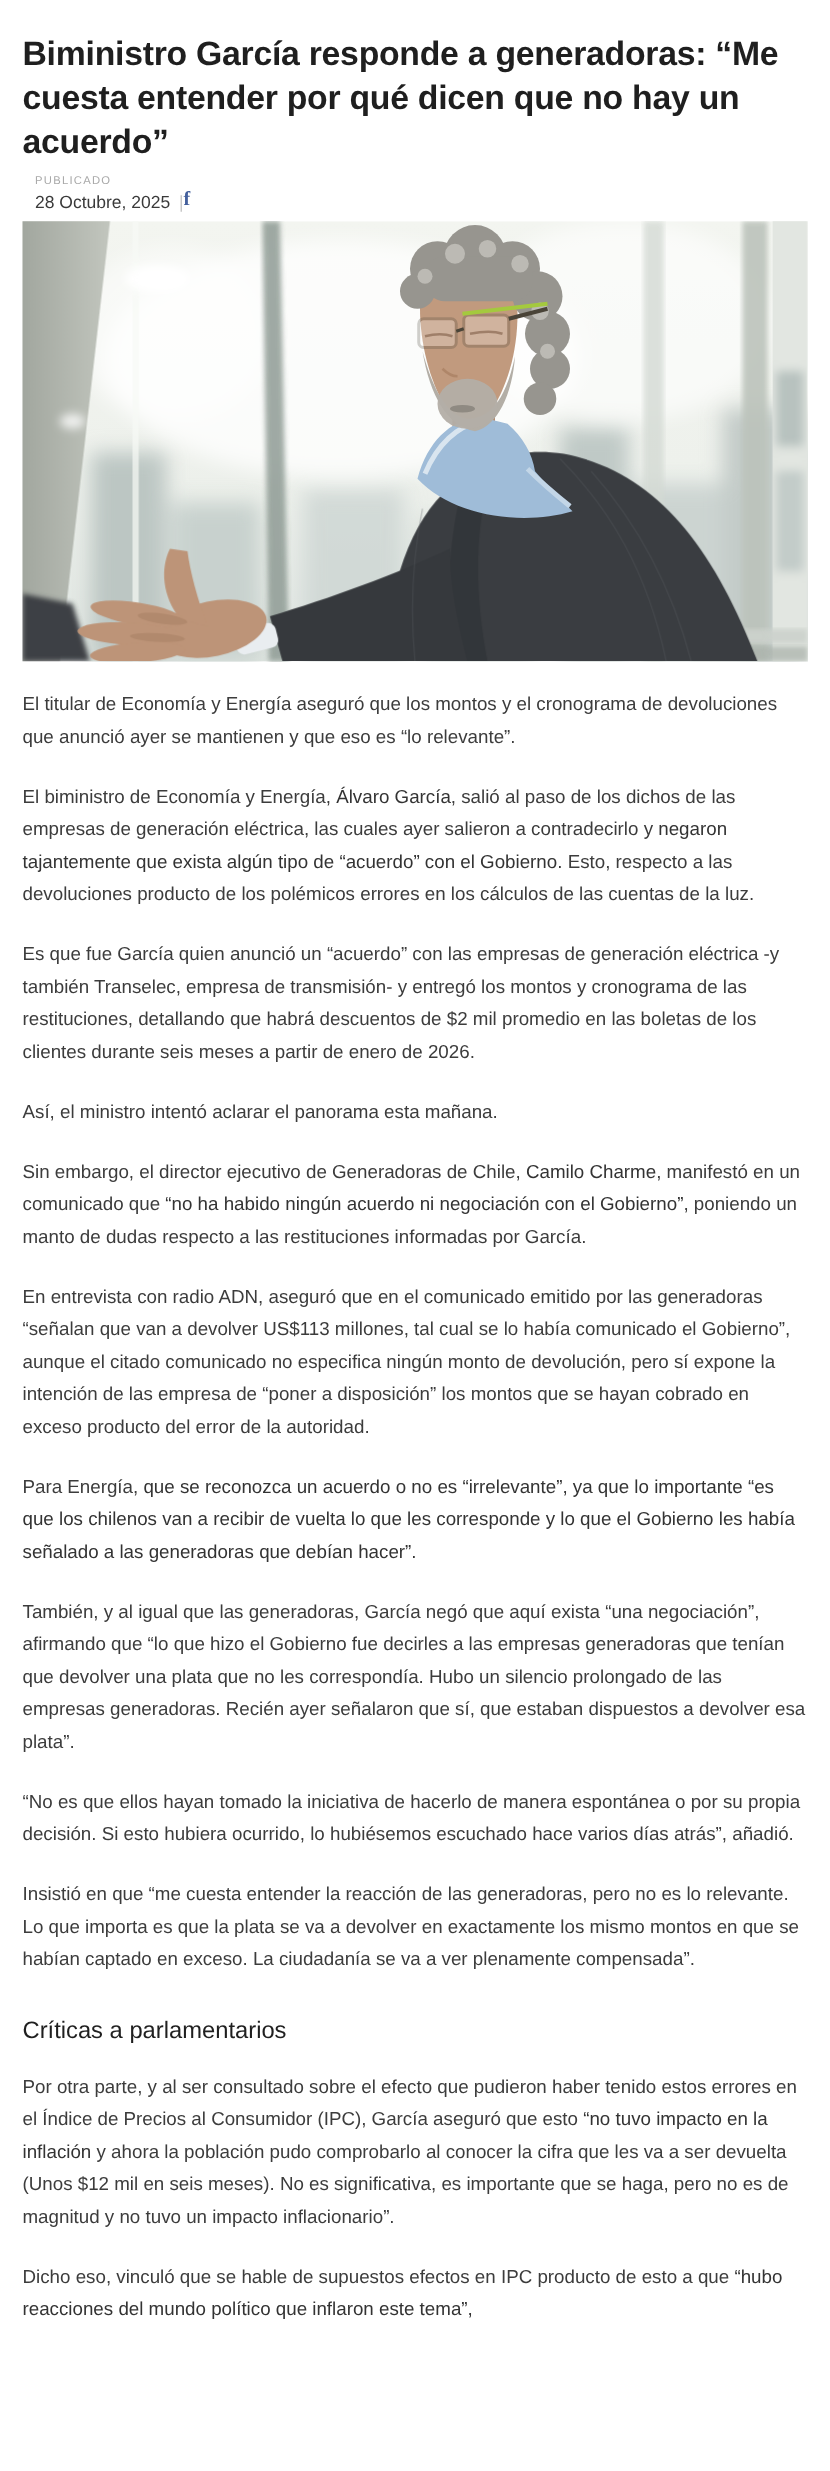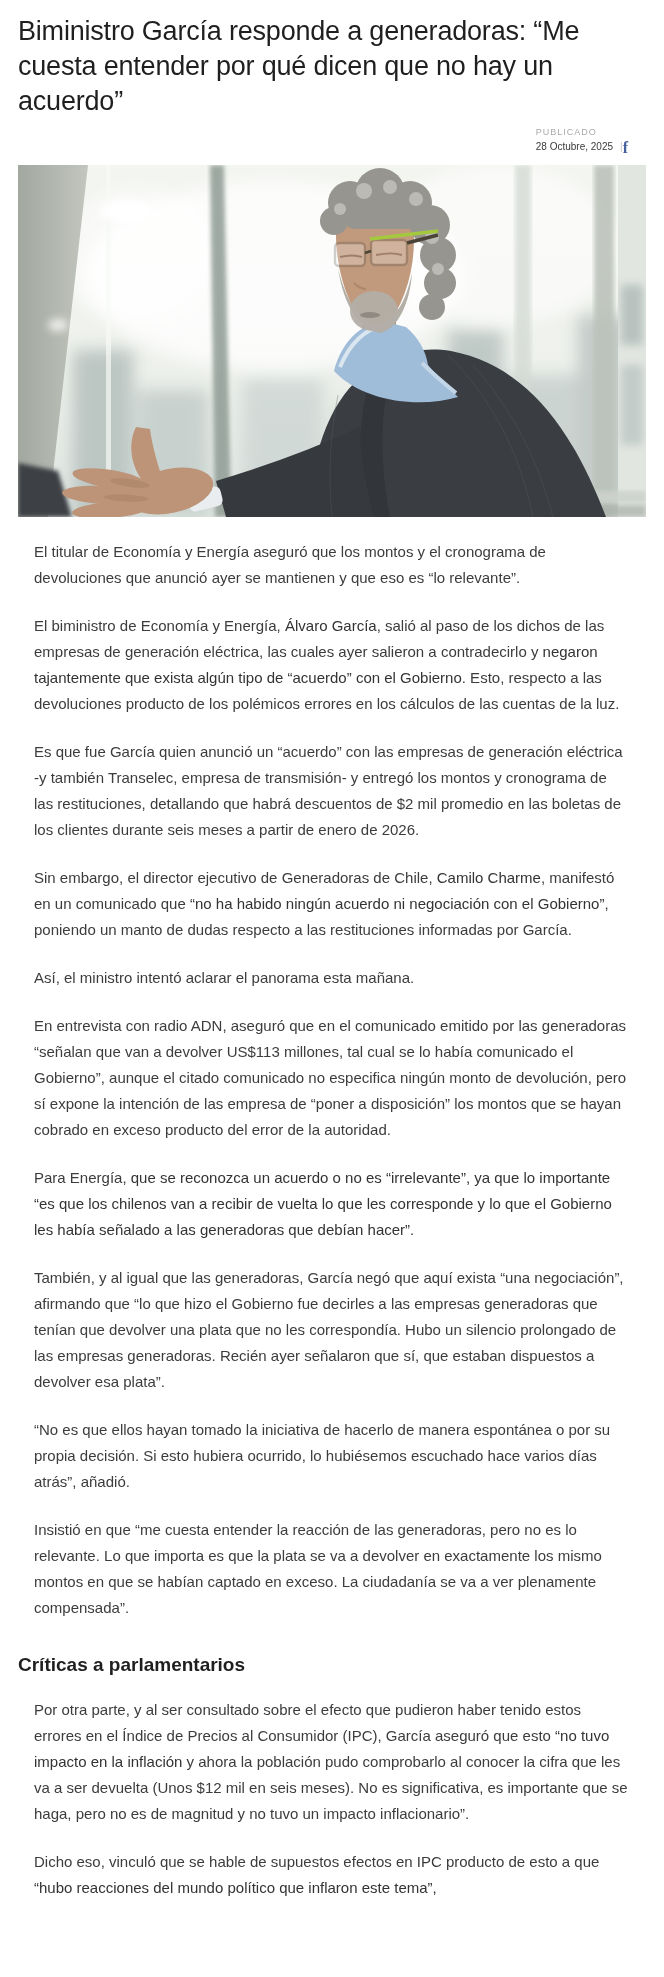--- a/index.html
+++ b/index.html
@@ -1,31 +1,31 @@
 <!DOCTYPE html>
 <html lang="es"><head>
 <meta charset="utf-8">
 <style>
   html,body{margin:0;padding:0;background:#ffffff;}
   body{font-family:"Liberation Sans","DejaVu Sans",sans-serif;color:#3c3c3c;}
   .page{width:664px;margin:0 auto;padding:10px 18px 14px;box-sizing:border-box;background:#fff;}
-  .title{font-size:27px;line-height:35px;font-weight:400;color:#1f1f1f;margin:4px 0 6px;letter-spacing:-0.2px;}
-  .meta-row{display:flex;justify-content:flex-end;align-items:flex-start;padding-left:10px;margin:0 0 8px;}
+  .title{font-size:27px;line-height:35px;font-weight:700;color:#1f1f1f;margin:16px 0 6px;letter-spacing:-0.2px;}
+  .meta-row{display:flex;justify-content:flex-start;align-items:flex-start;padding-left:10px;margin:0 0 8px;}
   .published{font-size:9px;letter-spacing:1px;color:#a9a9a9;margin:2px 0 4px;font-weight:400;}
-  .date-line{font-size:10px;color:#3a3a3a;}
+  .date-line{font-size:14px;color:#3a3a3a;}
   .date-sep{color:#c8c8c8;margin-left:7px;font-weight:300;}
   .share{margin:14px 18px 0 0;}
   .fb-btn{display:inline-block;color:#44609d;font-weight:700;font-size:16px;line-height:16px;
           font-family:"Liberation Serif","DejaVu Serif",serif;text-decoration:none;cursor:pointer;}
   .hero{margin:0 0 22px;}
   .hero svg{display:block;width:100%;height:auto;}
-  .body p{font-size:15px;line-height:26px;margin:0 16px 22px;color:#3c3c3c;}
+  .body p{font-size:15px;line-height:26px;margin:0 0 22px;color:#3c3c3c;}
   .body p:last-child{margin-bottom:0;}
   .body strong{font-weight:400;color:#333;}
-  .body h2{font-size:19px;line-height:24px;font-weight:700;color:#1f1f1f;margin:32px 0 20px;}
+  .body h2{font-size:19px;line-height:24px;font-weight:400;color:#1f1f1f;margin:32px 0 20px;}
 </style>
 </head>
 <body>
 
 <div class="page">
   <article>
 
     <h1 class="title">Biministro García responde a generadoras: “Me cuesta entender por qué dicen que no hay un acuerdo”</h1>
 
     <div class="meta-row">
@@ -170,22 +170,22 @@
         <path d="M322 92 C330 90 338 90 344 92" stroke="#8a6a52" stroke-width="2" fill="none" opacity="0.7"></path>
         <path d="M358 90 C368 88 378 88 384 90" stroke="#8a6a52" stroke-width="2" fill="none" opacity="0.7"></path>
         <path d="M336 118 C340 122 344 124 348 124" stroke="#a3795c" stroke-width="2" fill="none" opacity="0.6"></path>
       </svg>
     </figure>
 
     <div class="body" id="article-body">
         <p><span>El titular de Economía y Energía aseguró que los montos y el cronograma de devoluciones que anunció ayer se mantienen y que eso es “lo relevante”.</span></p>
         <p><span>El biministro de Economía y Energía, </span><strong>Álvaro García</strong><span>, salió al paso de los dichos de las empresas de generación eléctrica, las cuales ayer salieron a contradecirlo y </span><strong>negaron tajantemente que exista algún tipo de “acuerdo” con el Gobierno.</strong><span> Esto, respecto a las devoluciones producto de los polémicos errores en los cálculos de las cuentas de la luz.</span></p>
         <p><span>Es que fue García quien anunció un “acuerdo” con las empresas de generación eléctrica -y también Transelec, empresa de transmisión- y entregó los montos y cronograma de las restituciones, detallando que habrá descuentos de $2 mil promedio en las boletas de los clientes durante seis meses a partir de enero de 2026.</span></p>
+        <p><span>Así, el ministro intentó aclarar el panorama esta mañana.</span></p>
         <p><span>Sin embargo, el director ejecutivo de Generadoras de Chile, </span><strong>Camilo Charme</strong><span>, manifestó en un comunicado que </span><strong>“no ha habido ningún acuerdo ni negociación con el Gobierno”</strong><span>, poniendo un manto de dudas respecto a las restituciones informadas por García.</span></p>
-        <p><span>Así, el ministro intentó aclarar el panorama esta mañana.</span></p>
         <p><span>En entrevista con radio ADN, aseguró que en el comunicado emitido por las generadoras “señalan que van a devolver US$113 millones, tal cual se lo había comunicado el Gobierno”, aunque el citado comunicado no especifica ningún monto de devolución, pero sí expone la intención de las empresa de “poner a disposición” los montos que se hayan cobrado en exceso producto del error de la autoridad.</span></p>
         <p><span>Para Energía, </span><strong>que se reconozca un acuerdo o no es “irrelevante”, ya que lo importante “es que los chilenos van a recibir de vuelta lo que les corresponde y lo que el Gobierno les había señalado a las generadoras que debían hacer”.</strong></p>
         <p><span>También, y al igual que las generadoras, García negó que aquí exista “una negociación”, afirmando que “lo que hizo el Gobierno fue decirles a las empresas generadoras que tenían que devolver una plata que no les correspondía. Hubo un silencio prolongado de las empresas generadoras. Recién ayer señalaron que sí, que estaban dispuestos a devolver esa plata”.</span></p>
         <p><span>“No es que ellos hayan tomado la iniciativa de hacerlo de manera espontánea o por su propia decisión. Si esto hubiera ocurrido, lo hubiésemos escuchado hace varios días atrás”, añadió.</span></p>
         <p><span>Insistió en que “me cuesta entender la reacción de las generadoras, pero no es lo relevante. Lo que importa es que la plata se va a devolver en exactamente los mismo montos en que se habían captado en exceso. La ciudadanía se va a ver plenamente compensada”.</span></p>
         <h2><span>Críticas a parlamentarios</span></h2>
         <p><span>Por otra parte, y al ser consultado sobre el efecto que pudieron haber tenido estos errores en el Índice de Precios al Consumidor (IPC), García aseguró que esto </span><strong>“no tuvo impacto en la inflación</strong><span> y ahora la población pudo comprobarlo al conocer la cifra que les va a ser devuelta (Unos $12 mil en seis meses). No es significativa, es importante que se haga, pero no es de magnitud y no tuvo un impacto inflacionario”.</span></p>
         <p><span>Dicho eso, vinculó que se hable de supuestos efectos en IPC producto de esto a que </span><strong>“hubo reacciones del mundo político que inflaron este tema”,</strong></p>
       </div>
 

